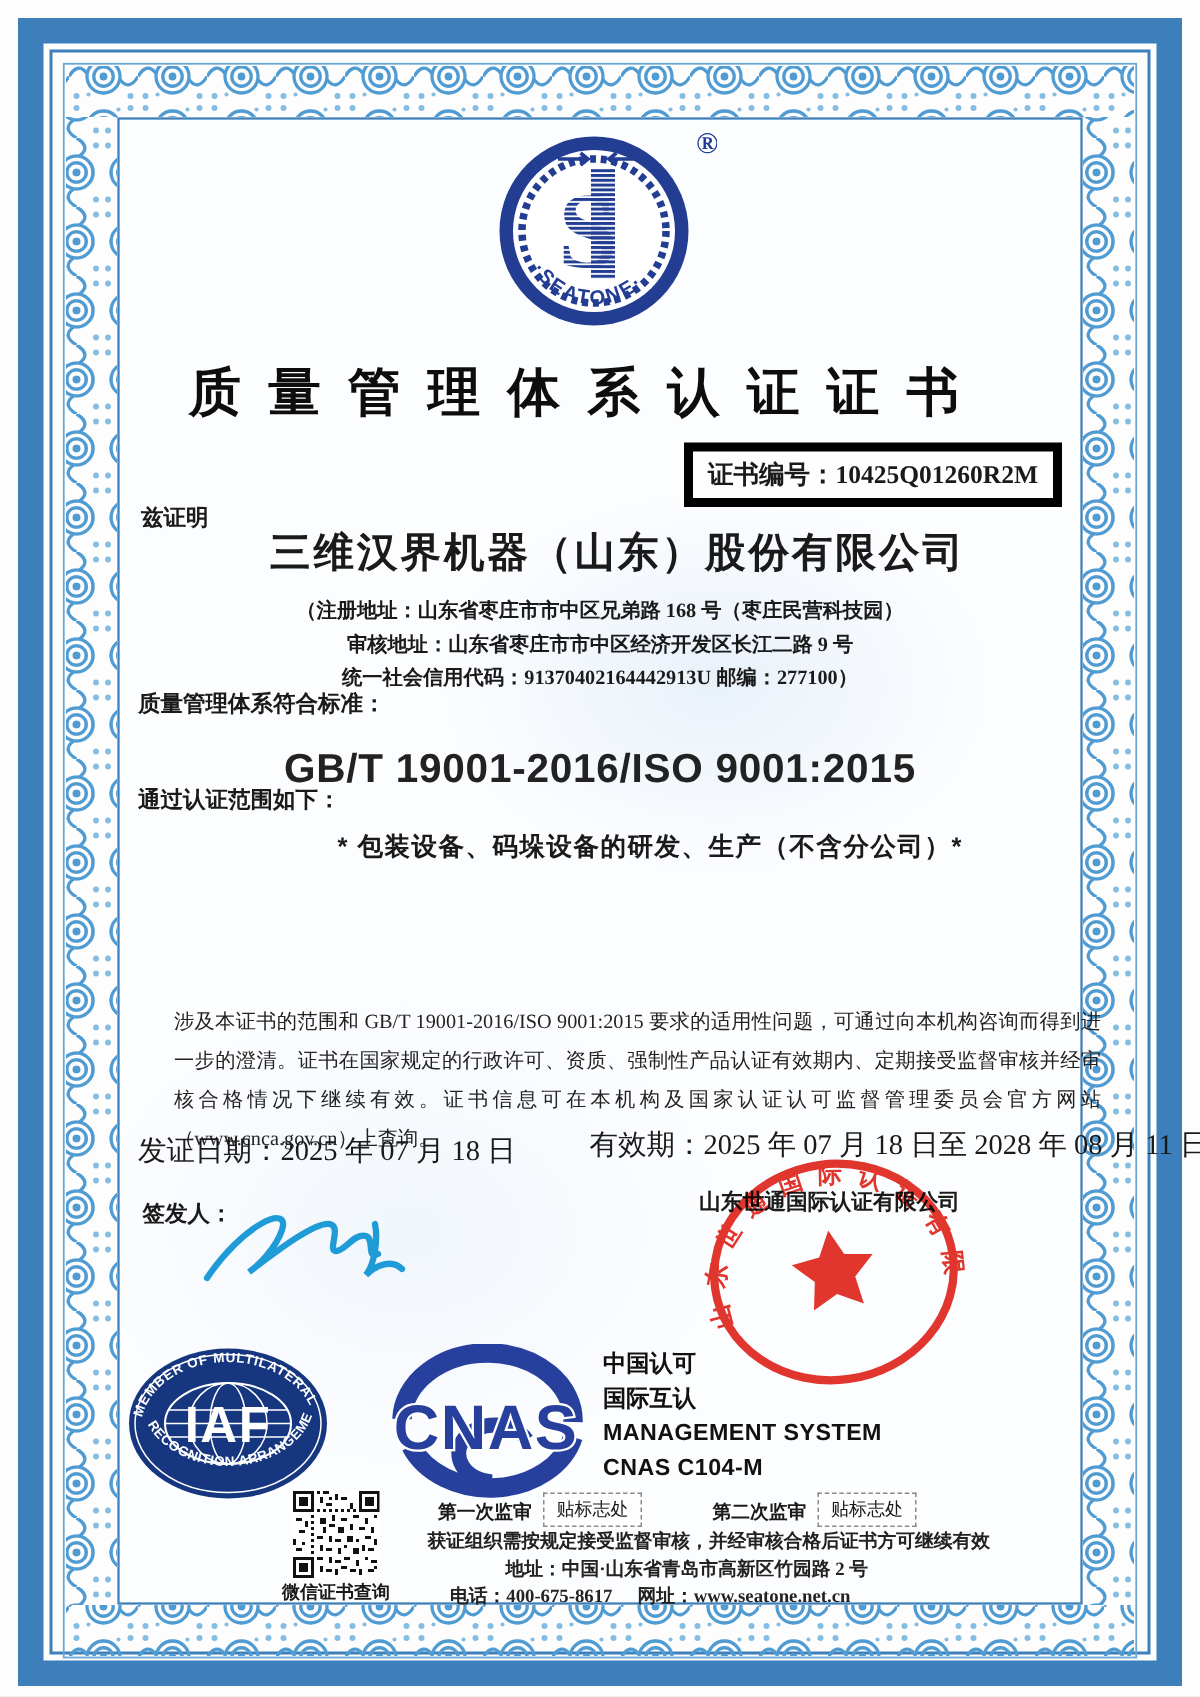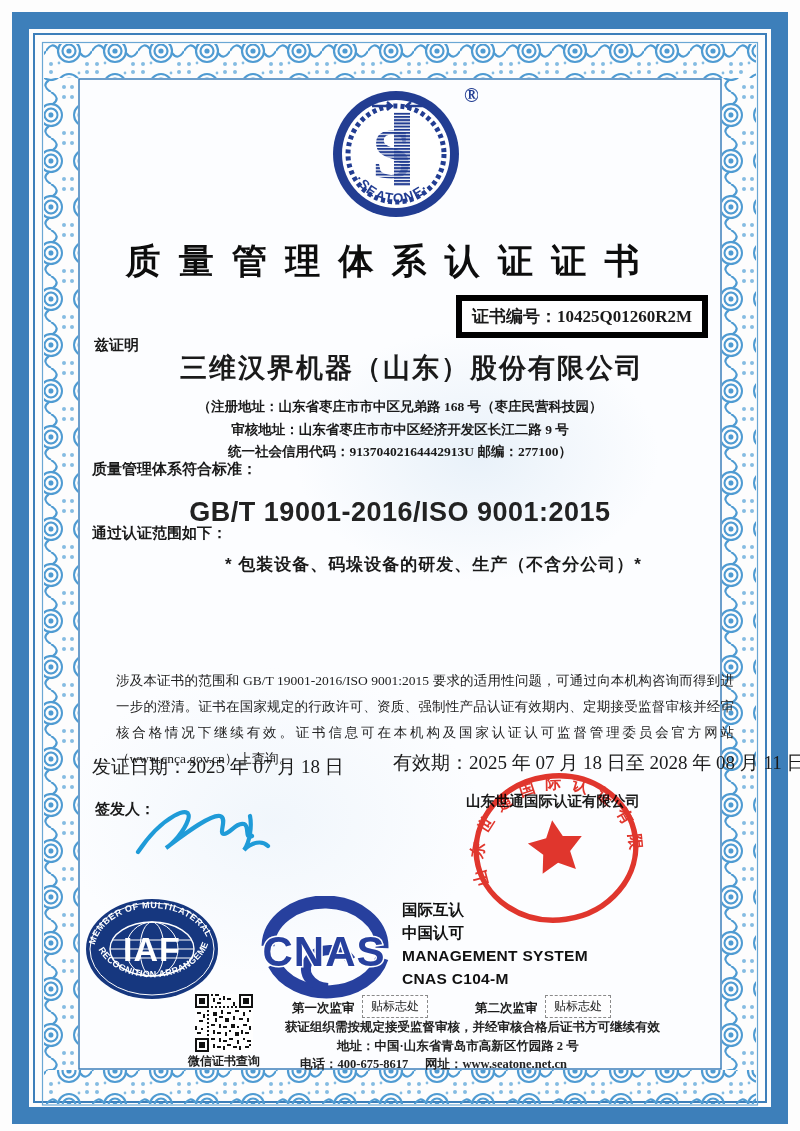--- a/index.html
+++ b/index.html
@@ -183,22 +183,22 @@
   </svg>
 
   <svg class="abs z" style="left:252px;top:896px;" width="144" height="108" viewBox="0 0 144 108">
     <path d="M 16,50 A 57,45 0 0 1 130,52" fill="none" stroke="#27409e" stroke-width="13"></path>
     <path d="M 130,62 A 57,45 0 0 1 22,68" fill="none" stroke="#27409e" stroke-width="13"></path>
     <path d="M 76,92 A 24,19 0 1 1 99,64" fill="none" stroke="#27409e" stroke-width="10"></path>
     <text x="72" y="70" text-anchor="middle" font-family="Liberation Sans, DejaVu Sans, sans-serif" font-size="42" font-weight="bold" fill="#27409e" stroke="#ffffff" stroke-width="3" paint-order="stroke" letter-spacing="1">CNAS</text>
   </svg>
 
   <div class="abs z cnas-lines">
+    <div>中国认可</div>
     <div>国际互认</div>
-    <div>中国认可</div>
     <div class="en">MANAGEMENT SYSTEM</div>
     <div class="en">CNAS C104-M</div>
   </div>
 
   <svg class="abs z" style="left:195px;top:994px;" width="58" height="58" viewBox="0 0 29 29" shape-rendering="crispEdges">
     <rect width="29" height="29" fill="#ffffff"></rect>
     <g fill="#111111">
       <path fill-rule="evenodd" d="M0,0 h7 v7 h-7 z M1,1 v5 h5 v-5 z"></path>
         <rect x="2" y="2" width="3" height="3"></rect>
       <path fill-rule="evenodd" d="M22,0 h7 v7 h-7 z M23,1 v5 h5 v-5 z"></path>

